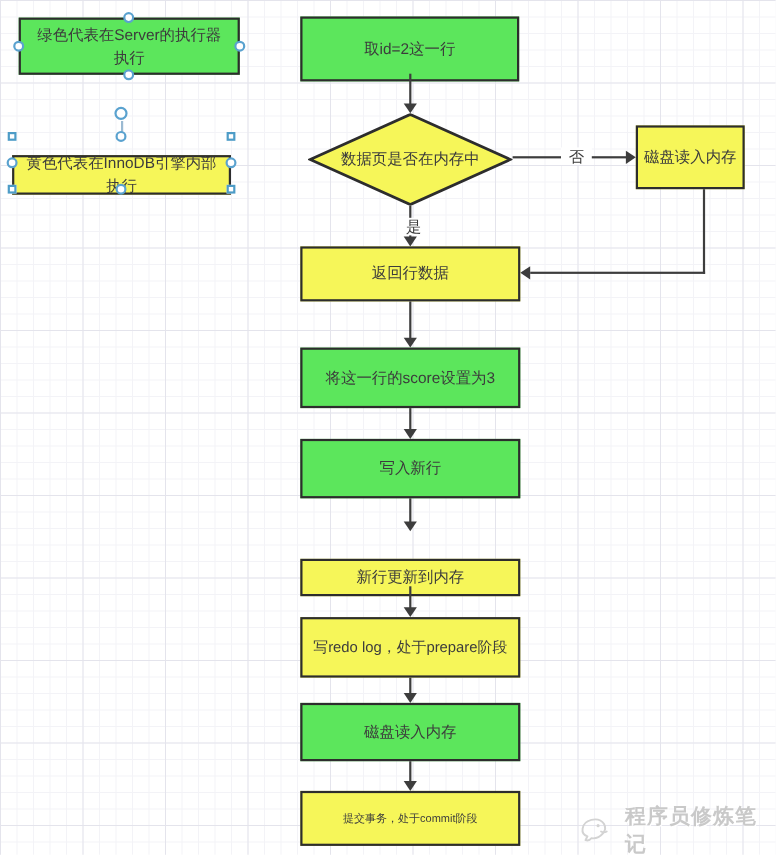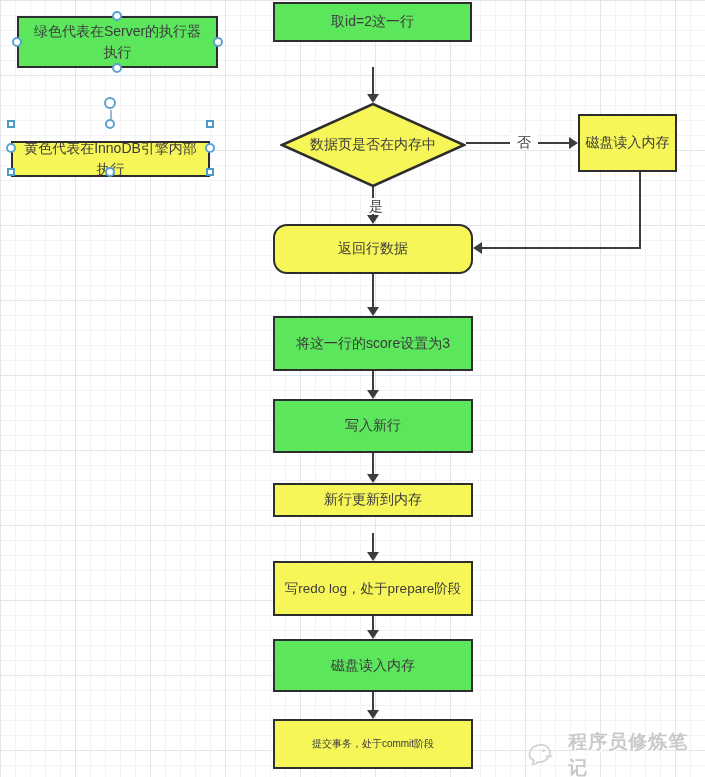--- a/index.html
+++ b/index.html
@@ -77,50 +77,50 @@
 </div>
 <div class="handle-square" style="left:7px;top:120px;"></div>
 <div class="handle-square" style="left:206px;top:120px;"></div>
 <div class="handle-square" style="left:7px;top:168px;"></div>
 <div class="handle-square" style="left:206px;top:168px;"></div>
 <div class="handle-circle" style="left:105px;top:119px;"></div>
 <div class="handle-circle" style="left:105px;top:167px;"></div>
 <div class="handle-circle" style="left:6px;top:143px;"></div>
 <div class="handle-circle" style="left:205px;top:143px;"></div>
 
-<div class="node green" style="left:273px;top:2px;width:199px;height:40px;">
+<div class="node green" style="left:273px;top:15px;width:199px;height:59px;">
   <span>取id=2这一行</span>
 </div>
 
 <div class="diamond-wrap">
   <svg width="186" height="84" viewBox="0 0 186 84">
     <polygon points="93,1 184,42 93,83 2,42" fill="#f6f659" stroke="#2d2d2d" stroke-width="2.5"></polygon>
   </svg>
   <div class="diamond-label">
     <span>数据页是否在内存中</span>
   </div>
 </div>
 
 <div class="node yellow" style="left:578px;top:114px;width:99px;height:58px;">
   <span>磁盘读入内存</span>
 </div>
 
-<div class="node yellow" style="left:273px;top:224px;width:200px;height:50px;border-radius:14px;">
+<div class="node yellow" style="left:273px;top:224px;width:200px;height:50px;">
   <span>返回行数据</span>
 </div>
 
 <div class="node green" style="left:273px;top:316px;width:200px;height:55px;text-align:center;">
   <span>将这一行的score设置为3</span>
 </div>
 
 <div class="node green" style="left:273px;top:399px;width:200px;height:54px;">
   <span>写入新行</span>
 </div>
 
-<div class="node yellow" style="left:273px;top:483px;width:200px;height:34px;">
+<div class="node yellow" style="left:273px;top:508px;width:200px;height:34px;">
   <span>新行更新到内存</span>
 </div>
 
 <div class="node yellow nowrap" style="left:273px;top:561px;width:200px;height:55px;font-size:13.5px;">
   <span>写redo log，处于prepare阶段</span>
 </div>
 
 <div class="node green" style="left:273px;top:639px;width:200px;height:53px;">
   <span>磁盘读入内存</span>
 </div>

